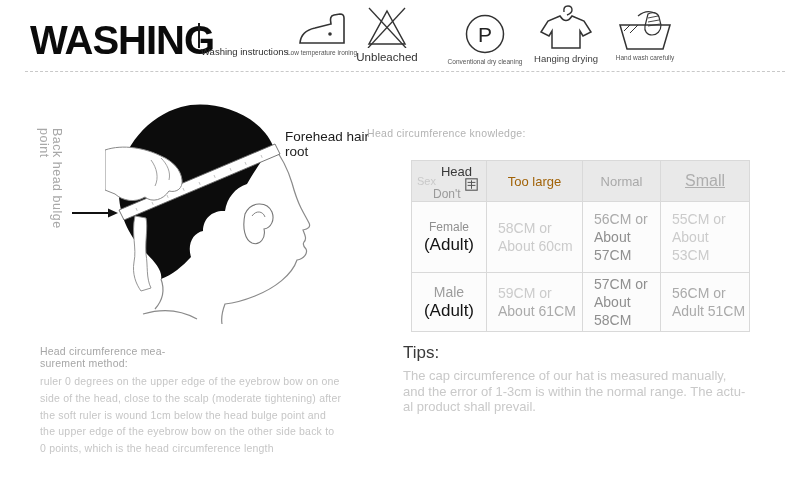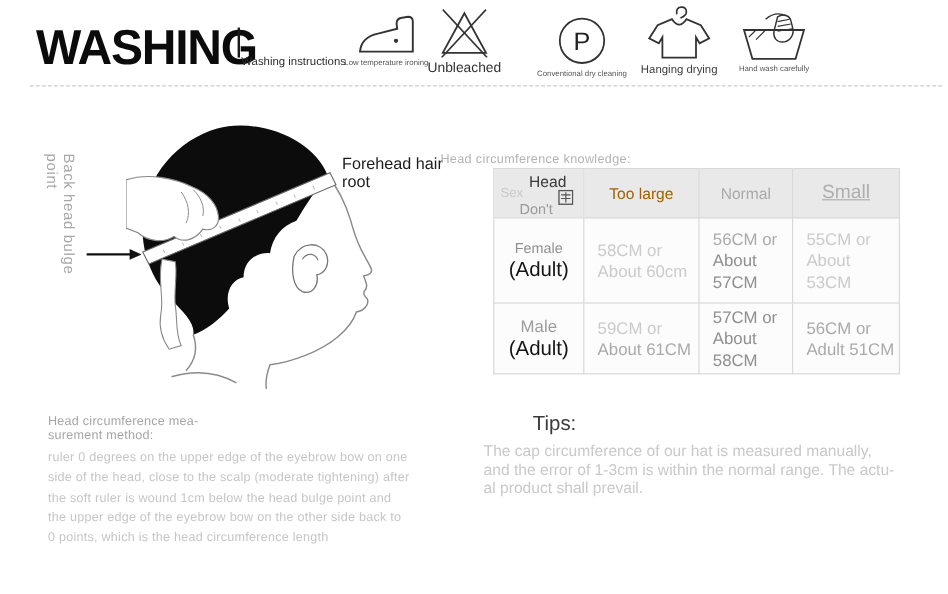--- a/index.html
+++ b/index.html
@@ -34,21 +34,21 @@
   .back-label { position:absolute; left:36px; top:128px; height:120px;
                 writing-mode:vertical-rl; font-size:12.5px; line-height:13.5px;
                 letter-spacing:0.5px; color:#a8a8a8; }
   .arrow-wrap { position:absolute; left:72px; top:204px; }
   .forehead-label { position:absolute; left:285px; top:130px; font-size:13.5px;
                     line-height:14.5px; color:#1c1c1c; }
 
   
   .knowledge-title { position:absolute; left:367px; top:127px; font-size:10.5px;
                      letter-spacing:0.3px; color:#b3b3b3; }
-  .size-table { position:absolute; left:411px; top:140px; border-collapse:collapse;
+  .size-table { position:absolute; left:411px; top:160px; border-collapse:collapse;
                 background:#fcfcfc; }
   .size-table td, .size-table th { border:1px solid #d9d9d9; }
   .size-table thead th { background:#e9e9e9; height:41px; font-weight:normal; }
   .col-sex { width:75px; } .col-1 { width:96px; } .col-2 { width:78px; } .col-3 { width:89px;text-decoration:underline; }
   .hdr-toolarge { font-size:13px; color:#a16207; }
   .hdr-normal   { font-size:13px; color:#a9a9a9; }
   .hdr-small    { font-size:16px; color:#aeaeae; }
   .corner-cell { position:relative; padding:0;
     background:linear-gradient(to bottom right, #e9e9e9 49.6%, #cfcfcf 49.6%, #cfcfcf 50.4%, #e9e9e9 50.4%); }
   .corner-head { position:absolute; right:14px; top:3px; font-size:13px; color:#3a3a3a; }
@@ -63,21 +63,21 @@
   .val-cell { padding-left:11px; font-size:14px; line-height:18px; }
   .v-light { color:#cbcbcb; } .v-mid { color:#aaaaaa; } .v-dark { color:#8f8f8f; }
 
   
   .measure-heading { position:absolute; left:40px; top:346px; font-size:10.5px;
                      line-height:11.5px; color:#a6a6a6; letter-spacing:0.2px; }
   .measure-body { position:absolute; left:40px; top:373px; font-size:10.5px;
                   line-height:16.8px; color:#c6c6c6; letter-spacing:0.2px; }
 
   
-  .tips-heading { position:absolute; left:403px; top:343px; font-size:17px; color:#3a3a3a;margin-left:41px; }
+  .tips-heading { position:absolute; left:403px; top:343px; font-size:17px; color:#3a3a3a; }
   .tips-body { position:absolute; left:403px; top:368px; font-size:13px;
                line-height:15.5px; color:#c9c9c9; }
 </style>
 </head>
 <body>
 
 <div class="canvas">
 
   <div class="title">WASHING</div>
   <div class="cursor-line"></div>

